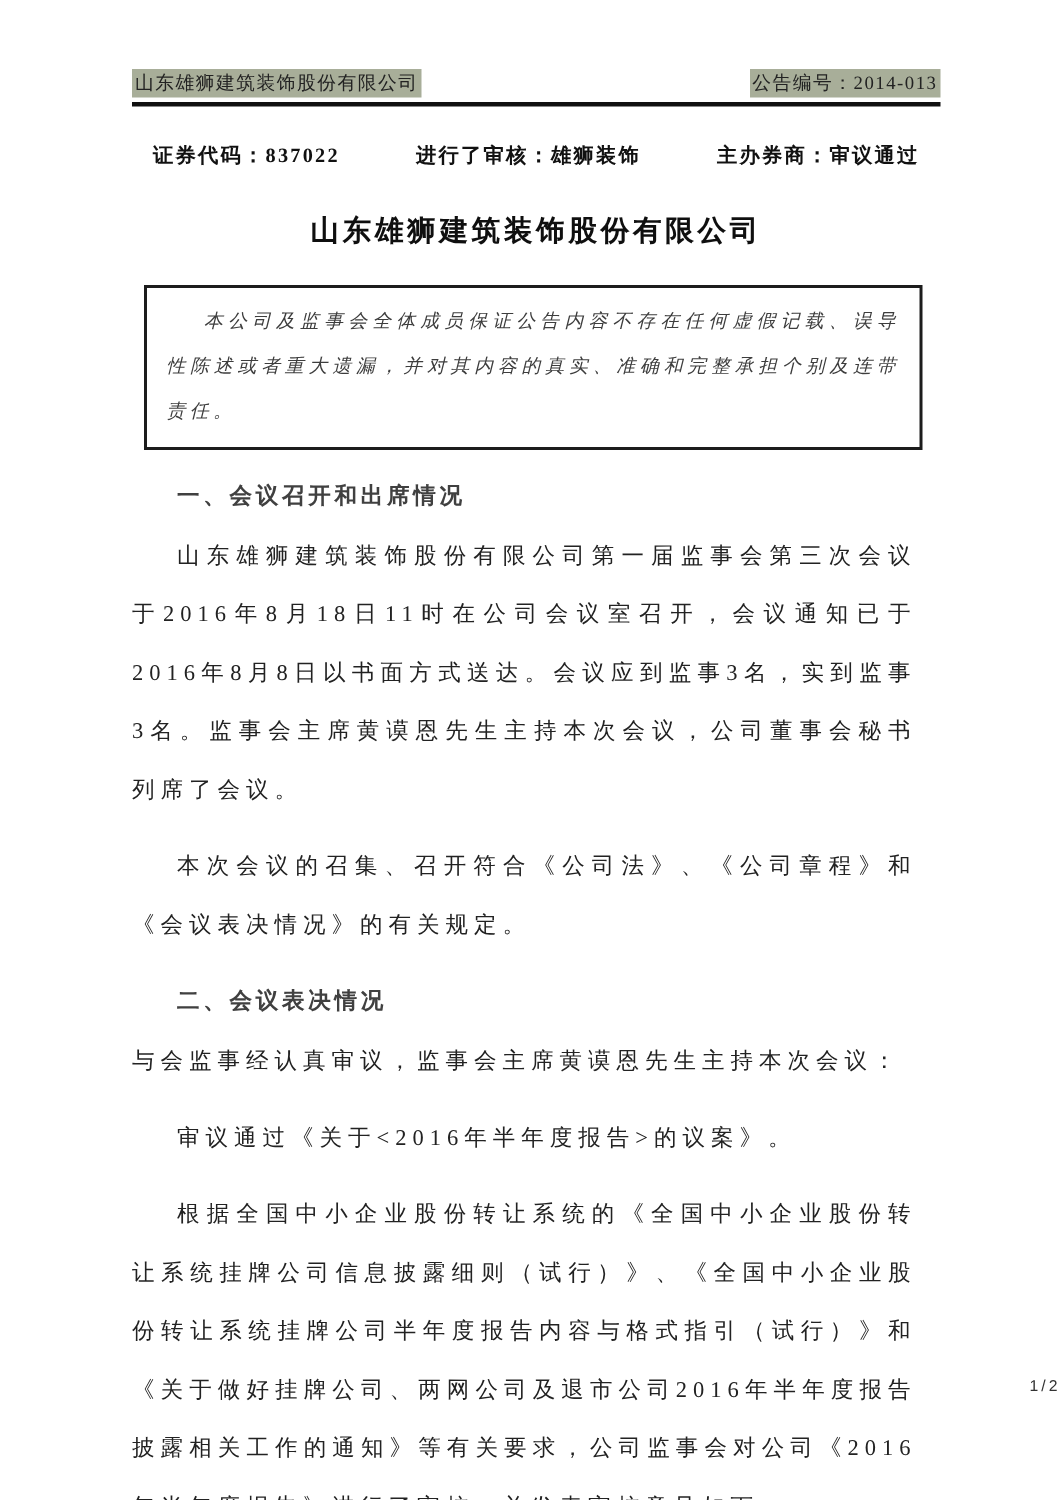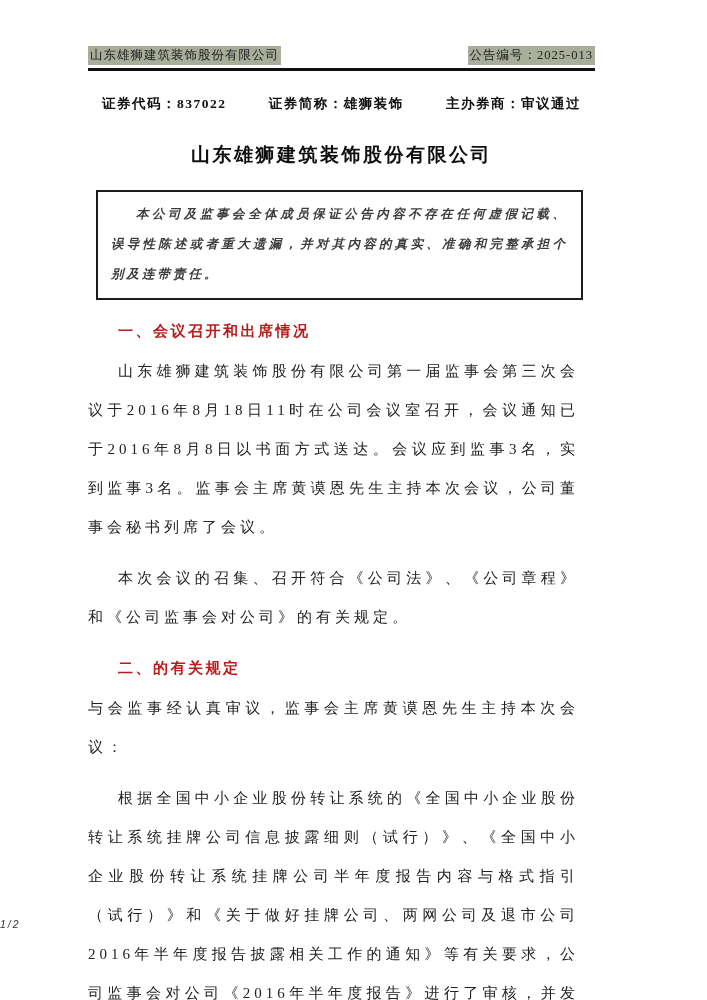--- a/index.html
+++ b/index.html
@@ -3,21 +3,21 @@
 <meta charset="utf-8">
 <style>
   html,body{margin:0;padding:0;}
   body{
     width:707px;height:1000px;background:#ffffff;overflow:hidden;
     font-family:"Liberation Serif","DejaVu Serif",serif;
     color:#1b1b1b;position:relative;
   }
   .page{
     position:absolute;inset:0;
-    padding:46px 112px 0 88px;box-sizing:border-box;
+    padding:46px 80px 0 88px;box-sizing:border-box;
   }
   
   .hdr-row1{
     display:flex;justify-content:space-between;align-items:baseline;
     font-size:12.5px;letter-spacing:1px;color:#222;
   }
   .hl{background:#a8ae99;padding:1px 2px;}
   .hdr-rule{border-bottom:3px solid #101010;margin-top:3px;}
   .hdr-row2{
     margin-top:24px;padding:0 14px;
@@ -29,70 +29,70 @@
     margin:27px 0 0 0;text-align:center;font-weight:bold;
     font-size:19px;line-height:30px;letter-spacing:2.5px;color:#0f0f0f;
   }
   
   .decl-box{
     margin:20px 12px 0 8px;border:2px solid #1c1c1c;
     padding:7px 13px 9px 13px;
   }
   .decl-box p{
     margin:0;font-size:12.5px;line-height:30px;letter-spacing:3px;
-    text-indent:2em;text-align:justify;font-style:italic;color:#3d3d3d;font-weight:bold;
+    text-indent:2em;text-align:justify;font-style:italic;color:#3d3d3d;
   }
   
   .sec{
     margin:20px 0 0 0;font-size:15px;font-weight:bold;
-    letter-spacing:2.5px;text-indent:2em;line-height:22px;color:#b91c1c;
+    letter-spacing:2.5px;text-indent:2em;line-height:22px;color:#404040;
   }
   .para{
     margin:12px 16px 0 0;font-size:15px;line-height:39px;
     letter-spacing:4px;text-align:justify;color:#222;
   }
   .para.indent{text-indent:2em;}
   .sec + .para{margin-top:10px;}
   
   .footer{
-    position:absolute;left:0;right:0;top:918px;text-align:left;
+    position:absolute;left:0;right:0;top:918px;text-align:right;
     font-size:10.5px;letter-spacing:2px;color:#333;
     font-family:"Liberation Sans","DejaVu Sans",sans-serif;
-    font-style:italic;
   }
 </style>
 </head>
 <body>
 
 <div class="page">
 
   <div class="hdr-row1">
     <span class="hl">山东雄狮建筑装饰股份有限公司</span>
-    <span class="hl">公告编号：2025-013</span>
+    <span class="hl">公告编号：2014-013</span>
   </div>
 
   <div class="hdr-rule"></div>
 
   <div class="hdr-row2">
     <span>证券代码：837022</span>
-    <span>证券简称：雄狮装饰</span>
+    <span>进行了审核：雄狮装饰</span>
     <span>主办券商：审议通过</span>
   </div>
 
   <div class="title">
     <div>山东雄狮建筑装饰股份有限公司</div>
   </div>
 
   <div class="decl-box">
     <p>本公司及监事会全体成员保证公告内容不存在任何虚假记载、误导性陈述或者重大遗漏，并对其内容的真实、准确和完整承担个别及连带责任。</p>
   </div>
 
   <h3 class="sec">一、会议召开和出席情况</h3>
   <p class="para indent">山东雄狮建筑装饰股份有限公司第一届监事会第三次会议于2016年8月18日11时在公司会议室召开，会议通知已于2016年8月8日以书面方式送达。会议应到监事3名，实到监事3名。监事会主席黄谟恩先生主持本次会议，公司董事会秘书列席了会议。</p>
-  <p class="para indent">本次会议的召集、召开符合《公司法》、《公司章程》和《公司监事会对公司》的有关规定。</p>
+  <p class="para indent">本次会议的召集、召开符合《公司法》、《公司章程》和《会议表决情况》的有关规定。</p>
 
-  <h3 class="sec">二、的有关规定</h3>
+  <h3 class="sec">二、会议表决情况</h3>
   <p class="para">与会监事经认真审议，监事会主席黄谟恩先生主持本次会议：</p>
+  <p class="para indent">审议通过《关于&lt;2016年半年度报告&gt;的议案》。</p>
   <p class="para indent">根据全国中小企业股份转让系统的《全国中小企业股份转让系统挂牌公司信息披露细则（试行）》、《全国中小企业股份转让系统挂牌公司半年度报告内容与格式指引（试行）》和《关于做好挂牌公司、两网公司及退市公司2016年半年度报告披露相关工作的通知》等有关要求，公司监事会对公司《2016年半年度报告》进行了审核，并发表审核意见如下：</p>
 
   <div class="footer">1/2</div>
 
 </div>
 
 </body></html>

